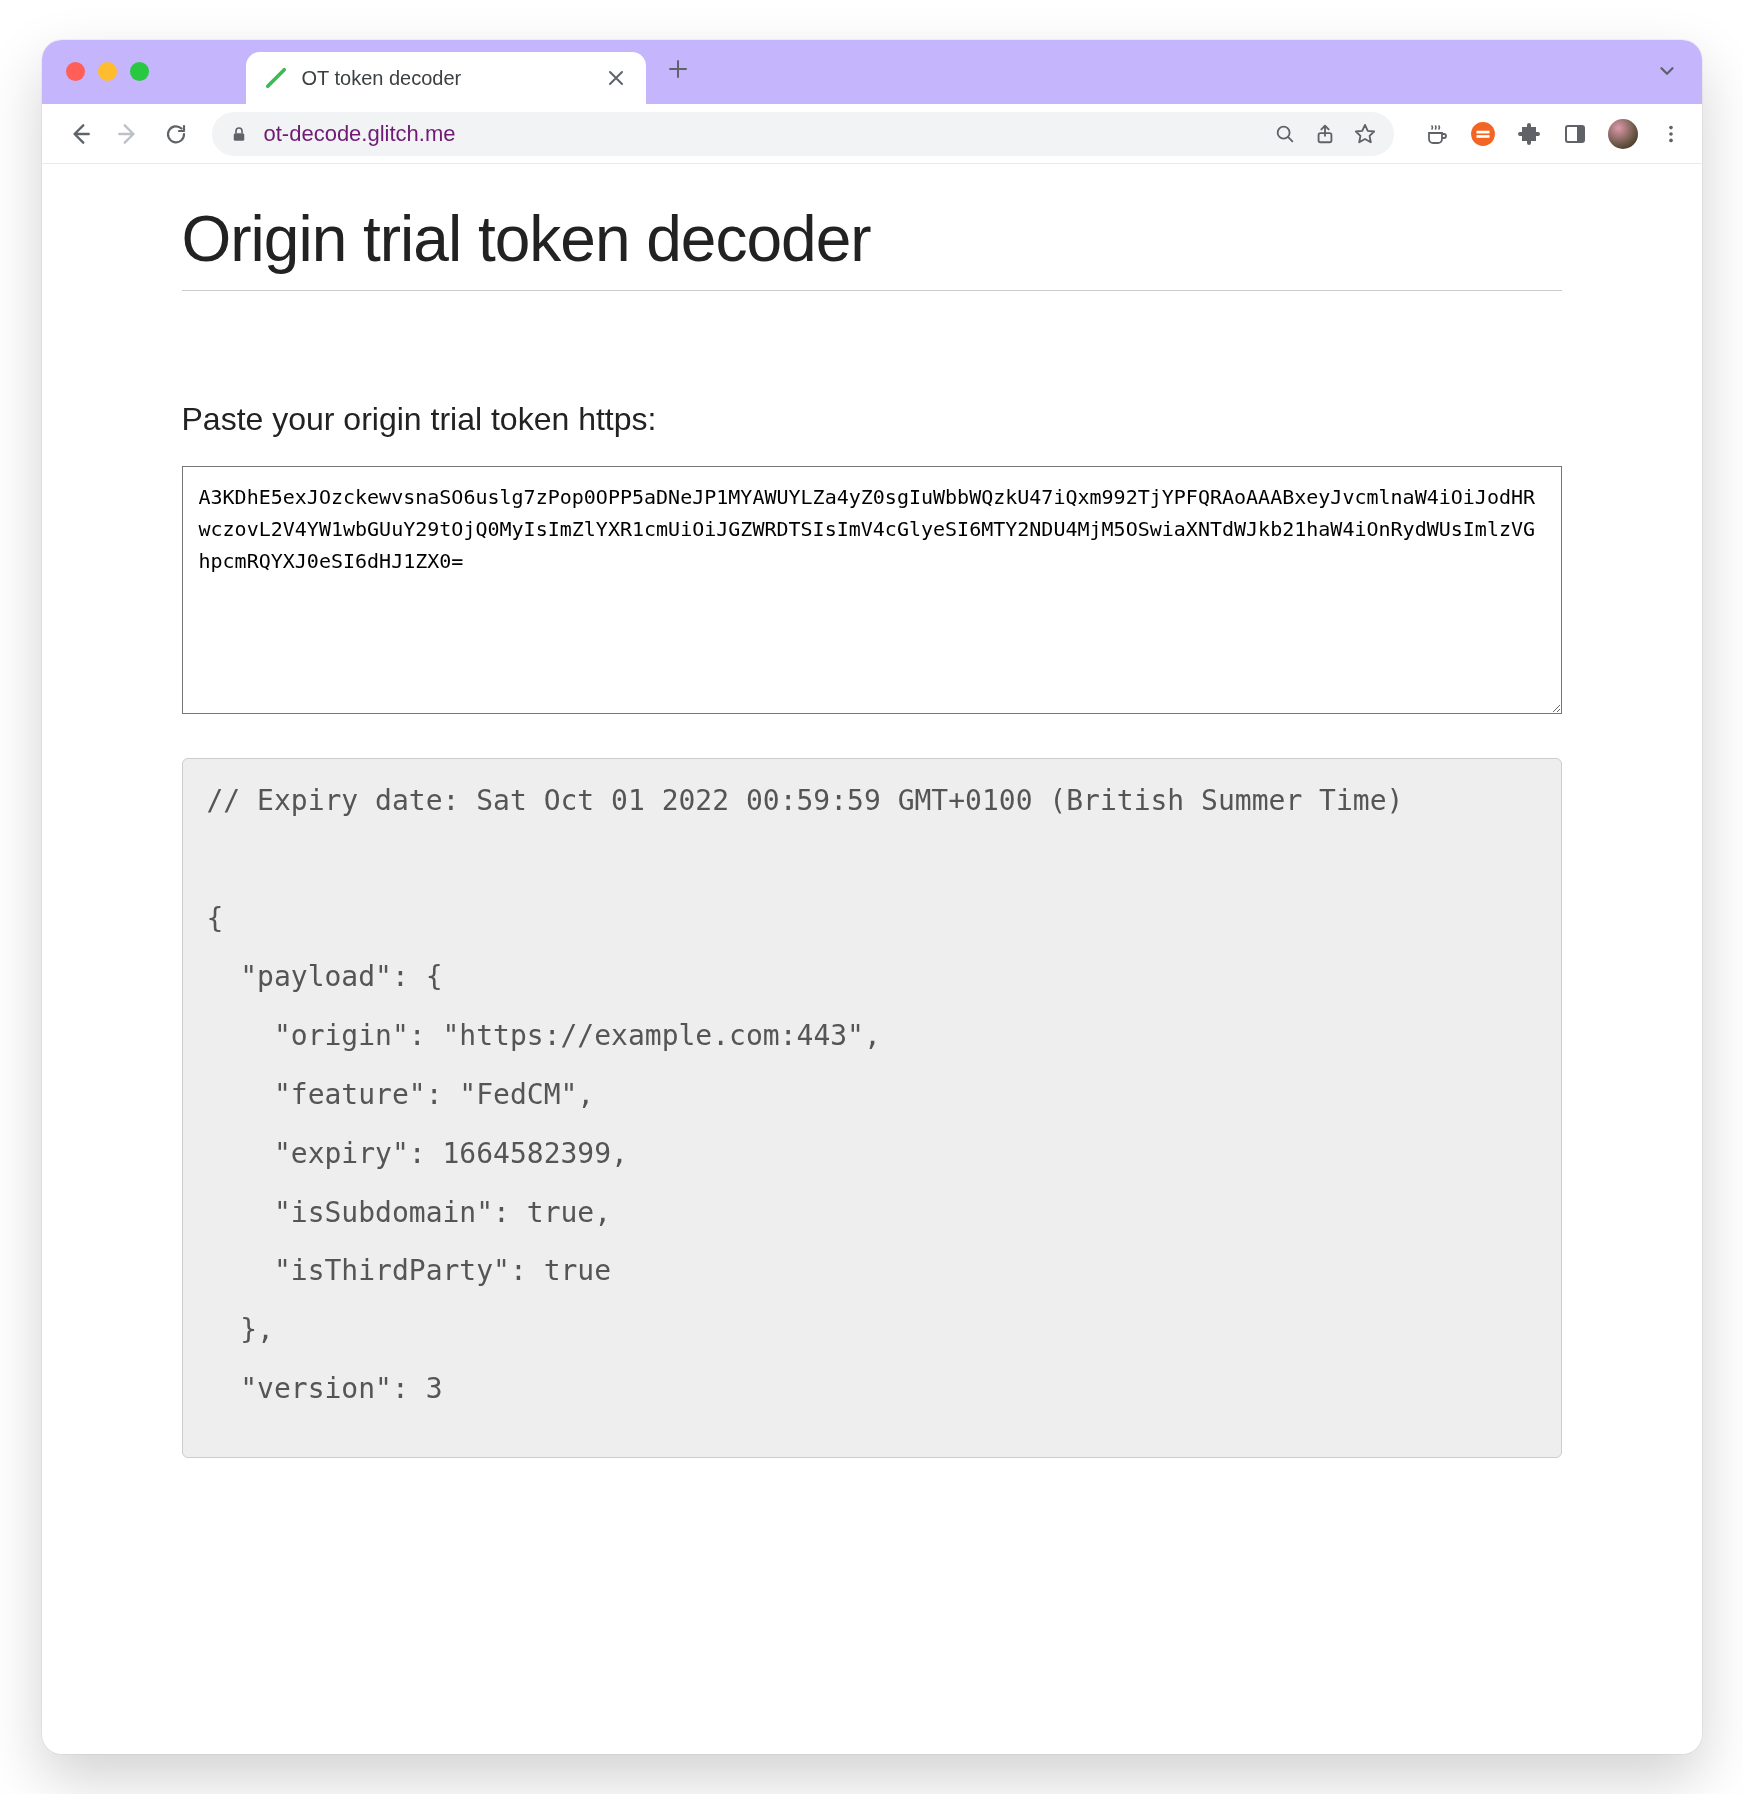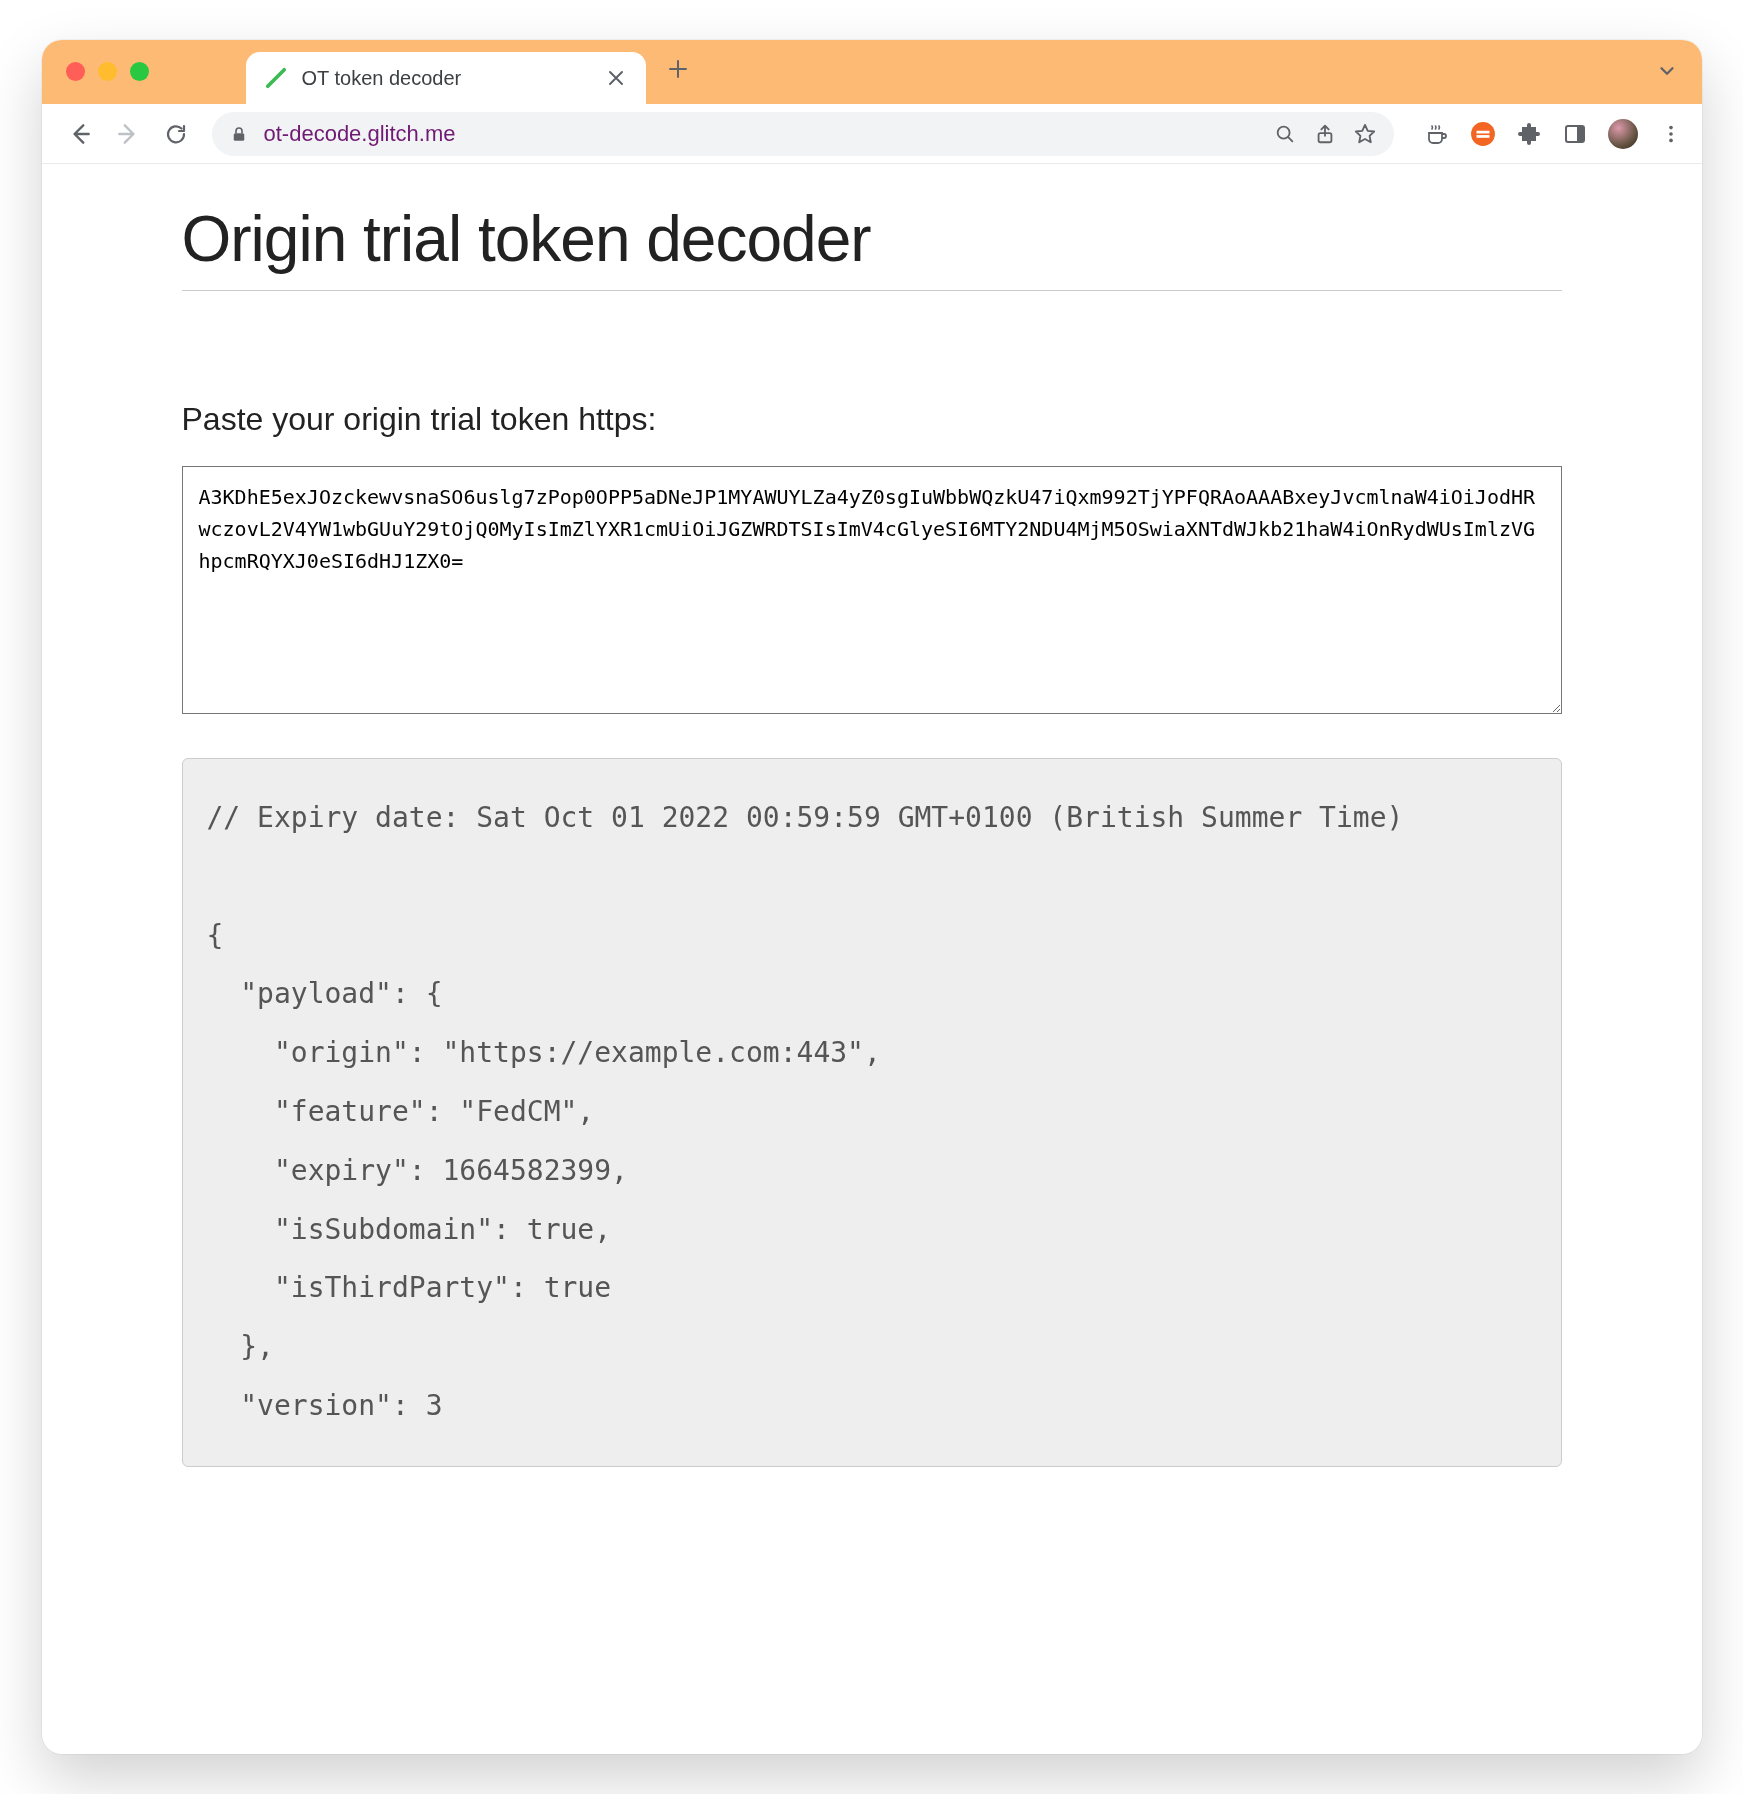--- a/index.html
+++ b/index.html
@@ -13,21 +13,21 @@
     width: 1660px;
     margin: 0 auto;
     background: #fff;
     border-radius: 20px;
     box-shadow: 0 25px 60px rgba(0,0,0,0.18), 0 0 0 1px rgba(0,0,0,0.04);
     overflow: hidden;
   }
   .titlebar {
     display:flex;
     align-items:flex-end;
-    background:#fdba74;
+    background:#c4b5fd;
     height: 64px;
     padding: 0 14px;
     position:relative;
   }
   .traffic {
     display:flex;
     gap:13px;
     position:absolute;
     left:24px;
     top:22px;
@@ -135,21 +135,21 @@
     outline:none;
     overflow:auto;
     word-break: break-all;
   }
   .output-heading { margin-top: 90px; }
   pre.output {
     margin-top: 40px;
     background:#eeeeee;
     border:1px solid #ccc;
     border-radius:6px;
-    padding: 30px 24px;
+    padding: 13px 24px;
     font-family: ui-monospace, Menlo, Consolas, monospace;
     font-size: 28px;
     line-height: 2.1;
     color:#555;
     white-space: pre-wrap;
     word-break: break-word;
     min-height: 700px;
   }
   svg { display:block; }
 </style>

